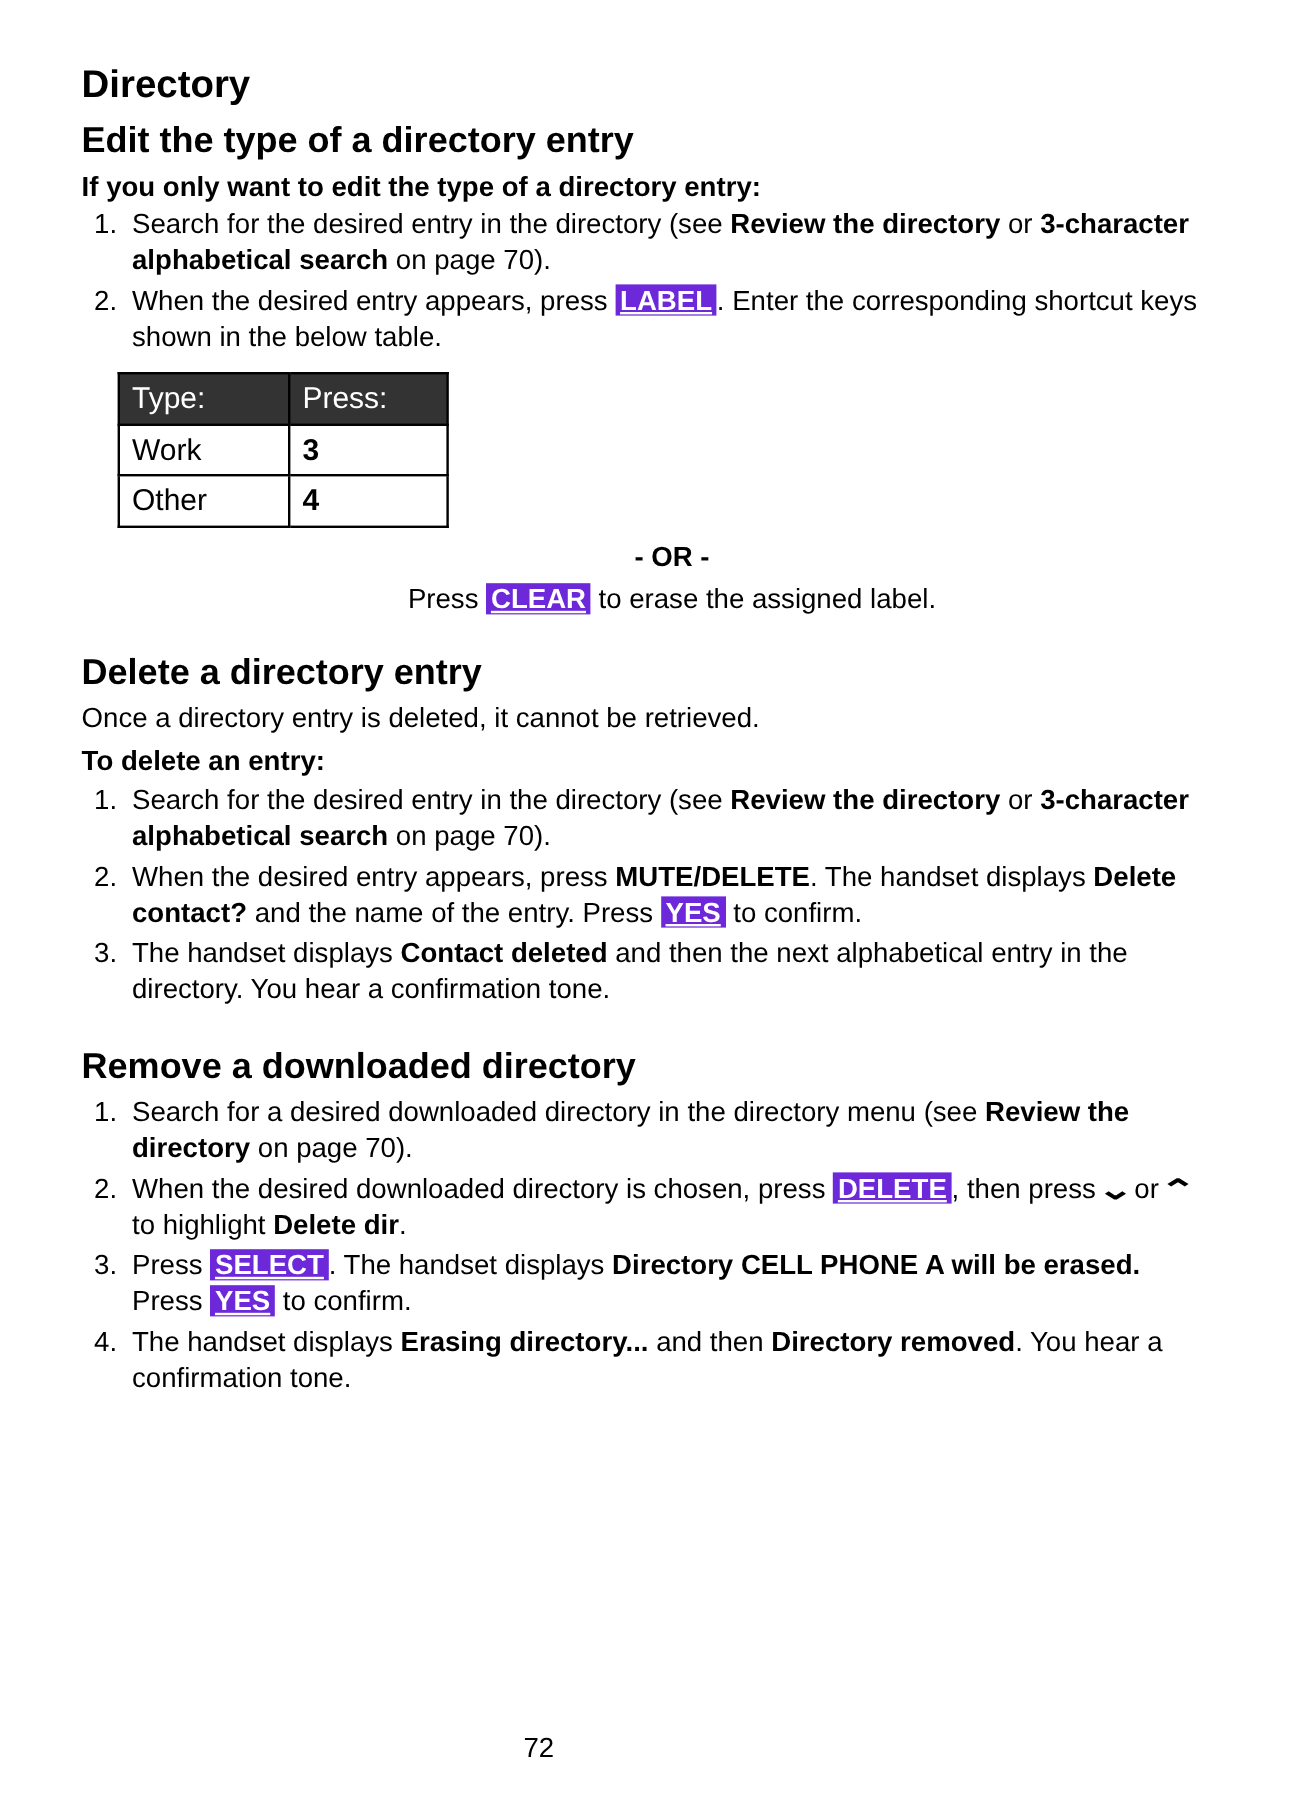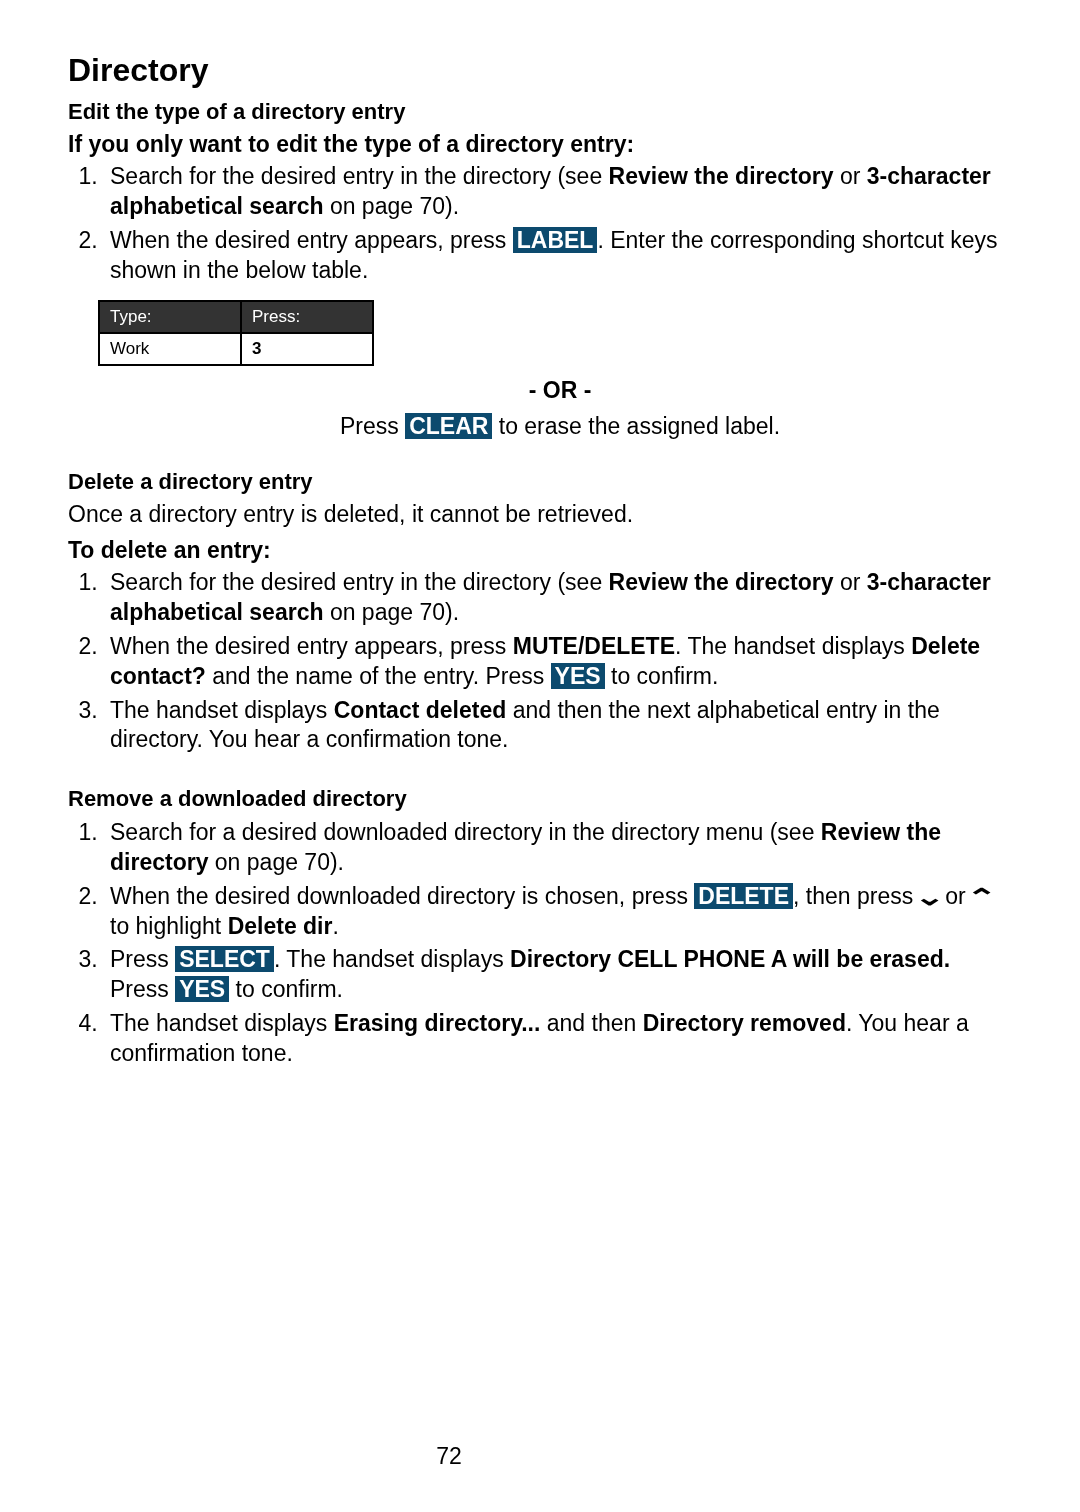--- a/index.html
+++ b/index.html
@@ -11,56 +11,57 @@
     color: #000;
     width: 1080px;
     box-sizing: border-box;
   }
   h1 {
     font-size: 32px;
     font-weight: bold;
     margin: 0 0 6px 0;
   }
   h2 {
-    font-size: 22px;
+    font-size: 30px;
     font-weight: bold;
     margin: 0 0 4px 0;
   }
   .bold {
     font-weight: bold;
   }
   .subhead {
     font-weight: bold;
     margin: 0 0 2px 0;
   }
   ol {
     margin: 0 0 10px 0;
     padding-left: 36px;
   }
   ol li {
     padding-left: 6px;
     margin-bottom: 4px;
   }
   .inv {
-    background: #0c4a6e;
+    background: #6d28d9;
     color: #fff;
     font-weight: bold;
     padding: 0 4px;
+    text-decoration: underline;
   }
   table {
     border-collapse: collapse;
     margin-left: 30px;
     margin-top: 14px;
     margin-bottom: 10px;
   }
   th, td {
     border: 2px solid #000;
     padding: 4px 10px;
     text-align: left;
-    font-size: 17px;
+    font-size: 25px;
   }
   th {
     background: #333;
     color: #fff;
     font-weight: normal;
   }
   td.col2 {
     font-weight: bold;
     width: 110px;
   }
@@ -107,20 +108,24 @@
 <table>
   <tbody>
       <tr>
     <th>Type:</th>
     <th>Press:</th>
   </tr>
   <tr>
         <td class="col1">Work</td>
         <td class="col2">3</td>
       </tr>
+  <tr>
+        <td class="col1">Other</td>
+        <td class="col2">4</td>
+      </tr>
 </tbody>
   </table>
 
 <p class="indent bold">- OR -</p>
 <p class="indent">
   <span>Press </span><span class="inv">CLEAR</span><span> to erase the assigned label.</span>
 </p>
 
 <div class="spacer"></div>
 

